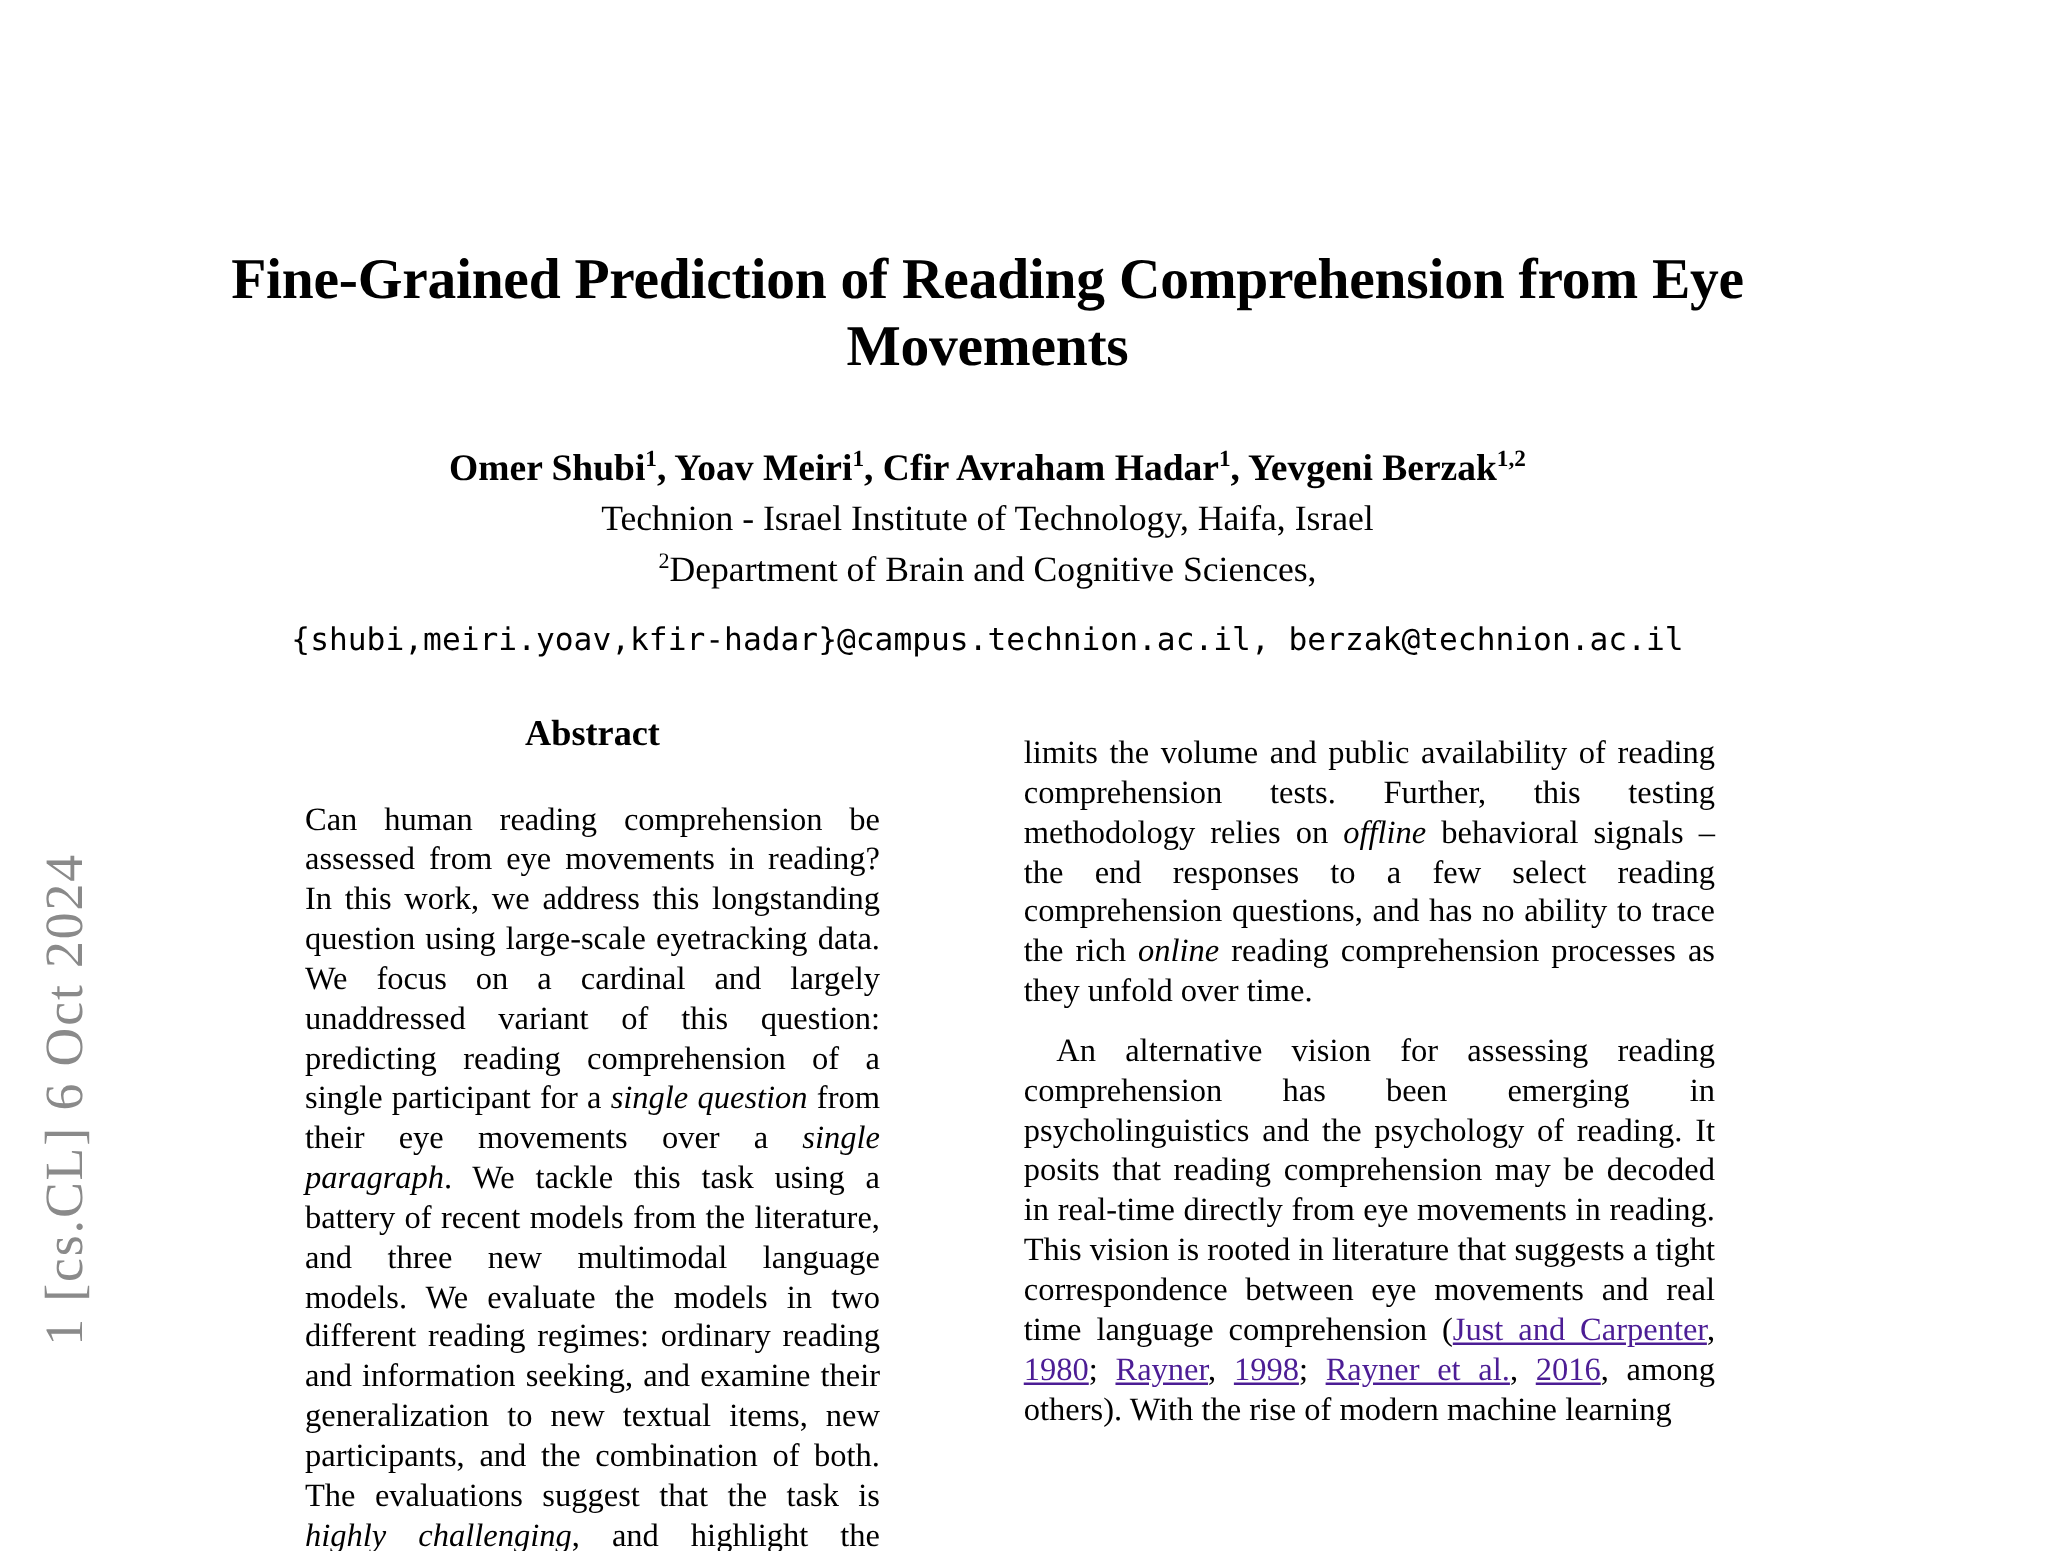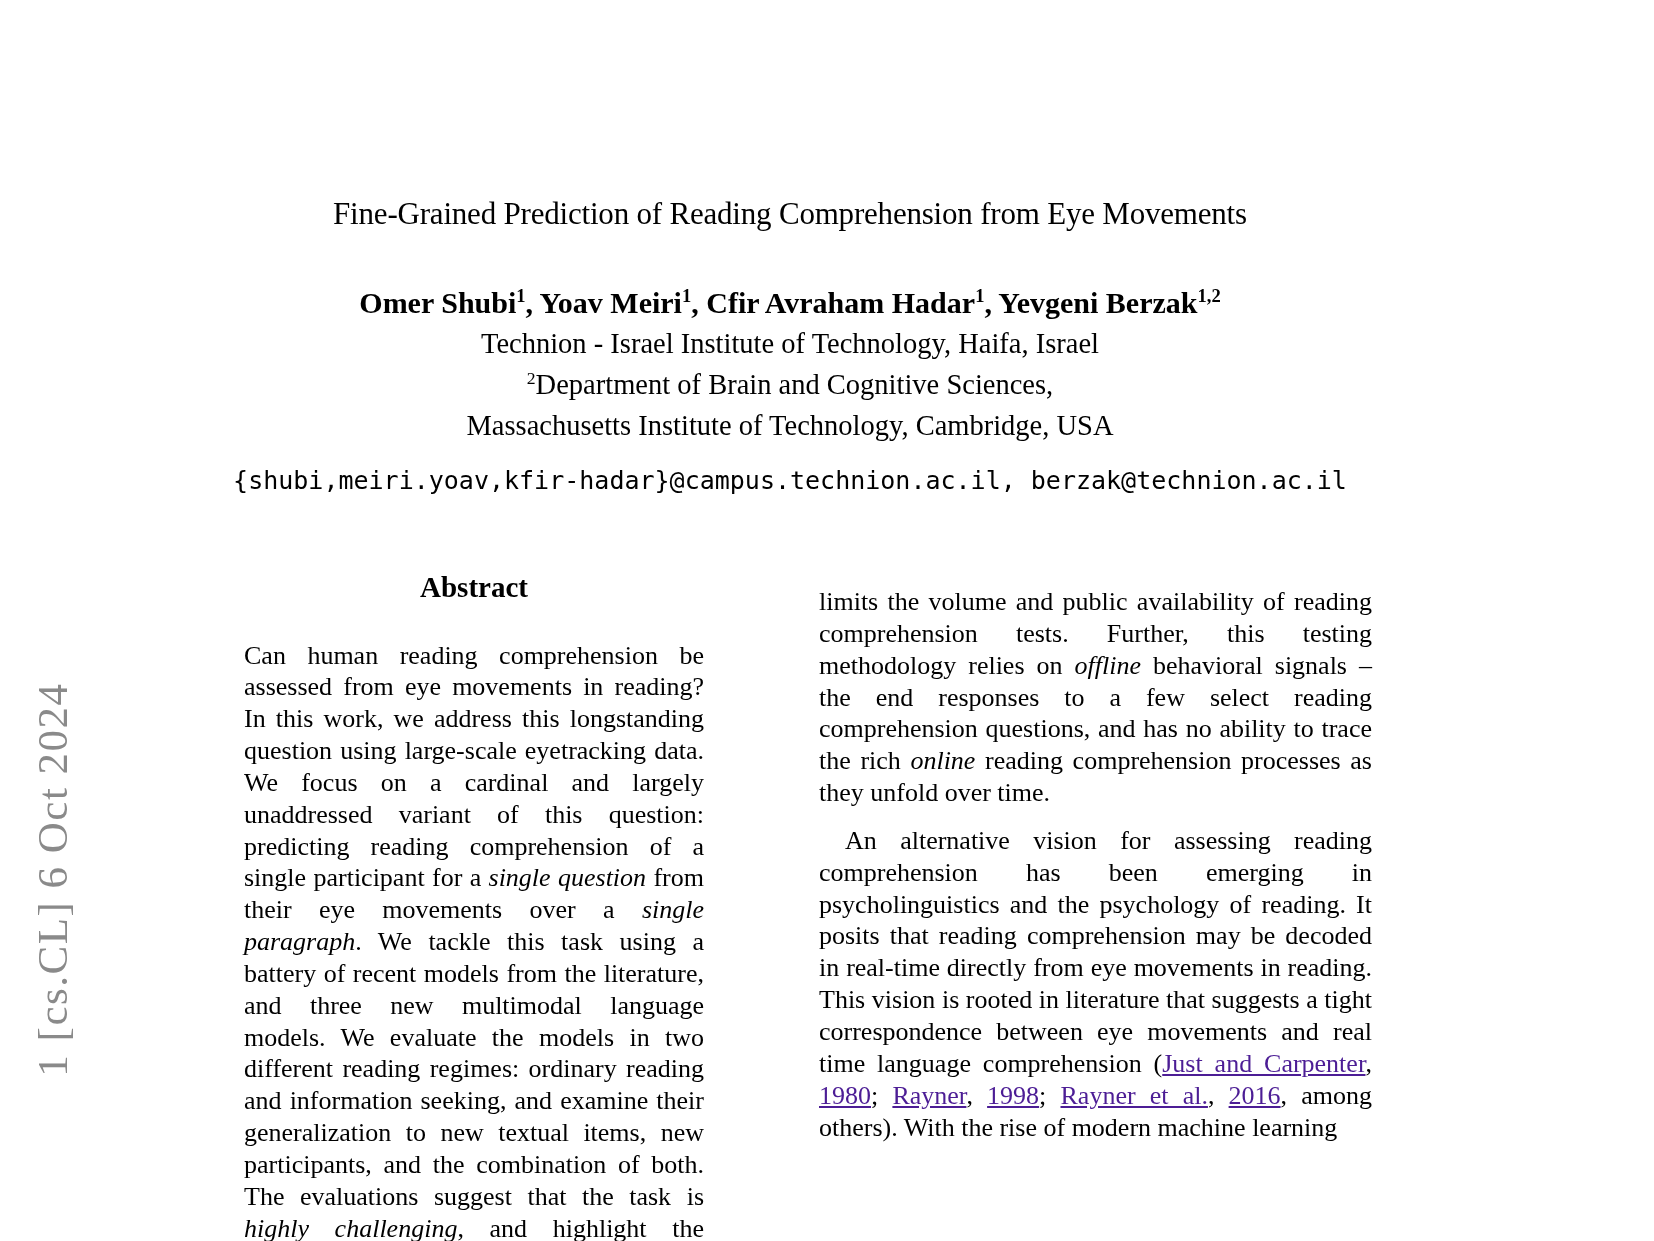--- a/index.html
+++ b/index.html
@@ -45,22 +45,22 @@
 
   #title-block {
     position: absolute;
     left: 160px;
     top: 196px;
     width: 1260px;
     text-align: center;
   }
 
   #paper-title {
-    font-size: 31px;
-    font-weight: normal;
+    font-size: 46px;
+    font-weight: bold;
     line-height: 1.18;
     letter-spacing: -0.2px;
     margin: 0;
   }
 
   #authors-line {
     margin-top: 52px;
     font-size: 30px;
     font-weight: bold;
     line-height: 1.2;
@@ -144,23 +144,20 @@
     <div id="authors-line">
       <span>Omer Shubi</span><sup>1</sup><span>, </span><span>Yoav Meiri</span><sup>1</sup><span>, </span><span>Cfir Avraham Hadar</span><sup>1</sup><span>, </span><span>Yevgeni Berzak</span><sup>1,2</sup>
     </div>
 
     <div class="affil">
       <span>Technion - Israel Institute of Technology, Haifa, Israel</span>
     </div>
     <div class="affil">
       <sup>2</sup><span>Department of Brain and Cognitive Sciences,</span>
     </div>
-    <div class="affil">
-      <span>Massachusetts Institute of Technology, Cambridge, USA</span>
-    </div>
 
     <div id="emails">{shubi,meiri.yoav,kfir-hadar}@campus.technion.ac.il, berzak@technion.ac.il</div>
 
   </div>
 
   <div id="columns">
 
     <div class="column" id="left-column">
       <div id="abstract-heading">Abstract</div>
       <p class="para"><span>Can human reading comprehension be assessed from eye movements in reading? In this work, we address this longstanding question using large-scale eyetracking data. We focus on a cardinal and largely unaddressed variant of this question: predicting reading comprehension of a single participant for a </span><span class="italic">single question</span><span> from their eye movements over a </span><span class="italic">single paragraph</span><span>. We tackle this task using a battery of recent models from the literature, and three new multimodal language models. We evaluate the models in two different reading regimes: ordinary reading and information seeking, and examine their generalization to new textual items, new participants, and the combination of both. The evaluations suggest that the task is </span><span class="italic">highly challenging</span><span>, and highlight the importance of</span></p>

